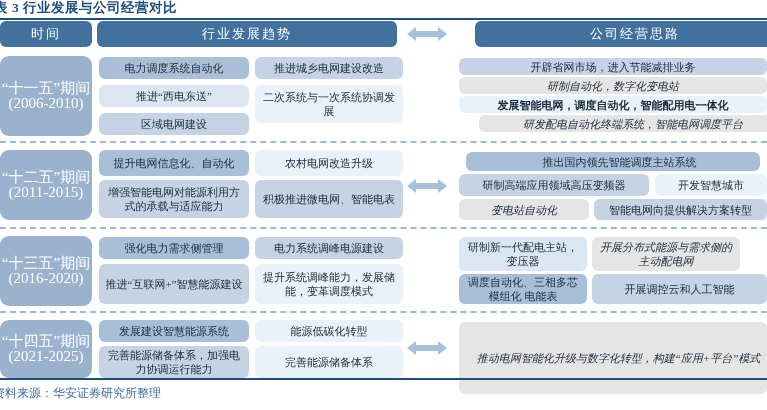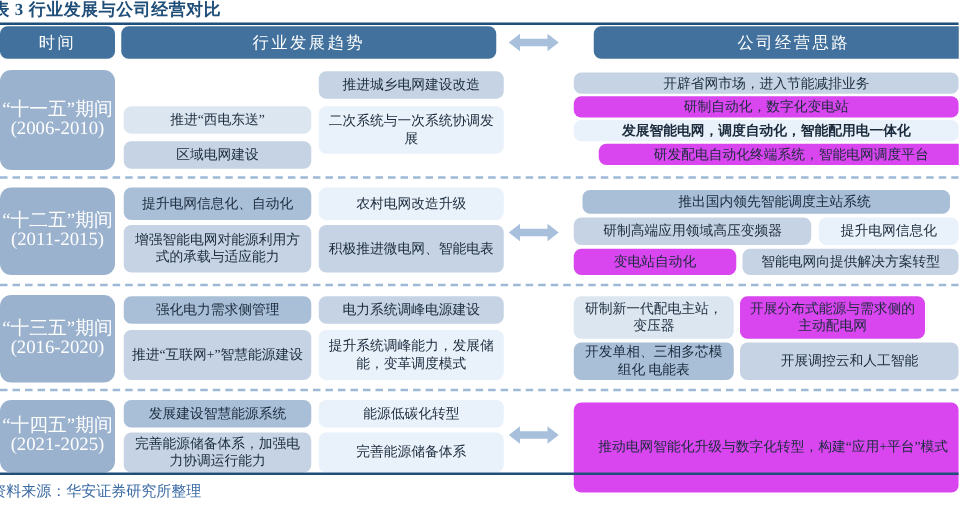--- a/index.html
+++ b/index.html
@@ -60,21 +60,21 @@
     display:flex;align-items:center;justify-content:center;
     text-align:center;box-sizing:border-box;
     font-size:11px;line-height:14px;
     padding:2px 5px;
     font-family:"Liberation Serif","DejaVu Serif",serif;
   }
   .t-mid   {background:#A9BFD8;color:#1b2b3c;}
   .t-light {background:#C5D3E4;color:#1b2b3c;}
   .t-pale  {background:#DCE6F1;color:#1b2b3c;}
   .t-vpale {background:#E9F1FA;color:#1b2b3c;}
-  .t-blue  {background:#d946ef;color:#1b2b3c;}
+  .t-blue  {background:#e5e5e5;color:#1b2b3c;font-style:italic;}
 
   
   .arrow{position:absolute;width:44px;height:22px;}
   .arrow svg{display:block;width:44px;height:22px;}
 </style>
 </head>
 <body>
 
 <div class="page">
 
@@ -94,20 +94,21 @@
   </div>
   <div class="hdr-corp">
     <div class="hdr-box">公司经营思路</div>
   </div>
 
   <div class="timepill" style="top:56px;height:80px;">
     <div class="l1">“十一五”期间</div>
     <div class="l2">(2006-2010)</div>
   </div>
 
+  <div class="box t-mid" style="left:99px;top:57px;width:150px;height:22px;">电力调度系统自动化</div>
   <div class="box t-pale" style="left:99px;top:85px;width:150px;height:22px;">推进“西电东送”</div>
   <div class="box t-light" style="left:99px;top:113px;width:150px;height:22px;">区域电网建设</div>
 
   <div class="box t-light" style="left:255px;top:57px;width:148px;height:22px;">推进城乡电网建设改造</div>
   <div class="box t-vpale" style="left:255px;top:85px;width:148px;height:38px;">二次系统与一次系统协调发展</div>
 
   <div class="box t-light" style="left:459px;top:58px;width:308px;height:17px;">开辟省网市场，进入节能减排业务</div>
   <div class="box t-blue" style="left:459px;top:77px;width:308px;height:17px;">研制自动化，数字化变电站</div>
   <div class="box t-vpale" style="left:459px;top:96px;width:308px;height:17px;font-weight:bold;">发展智能电网，调度自动化，智能配用电一体化</div>
   <div class="box t-blue" style="left:459px;top:115px;width:308px;height:17px;margin-left:20px;">研发配电自动化终端系统，智能电网调度平台</div>
@@ -126,40 +127,40 @@
   <div class="box t-light" style="left:255px;top:180px;width:148px;height:38px;">积极推进微电网、智能电表</div>
 
   <div class="arrow" style="left:405px;top:175px;">
     <svg viewBox="0 0 44 22">
         <path d="M2 11 L11 4 L11 8 L33 8 L33 4 L42 11 L33 18 L33 14 L11 14 L11 18 Z" fill="#A8C0DC"></path>
       </svg>
   </div>
 
   <div class="box t-mid" style="left:466px;top:152px;width:294px;height:19px;padding-left:18px;">推出国内领先智能调度主站系统</div>
   <div class="box t-light" style="left:459px;top:174px;width:190px;height:22px;">研制高端应用领域高压变频器</div>
-  <div class="box t-vpale" style="left:655px;top:174px;width:112px;height:22px;">提升电网信息化</div>
+  <div class="box t-vpale" style="left:655px;top:174px;width:112px;height:22px;">开发智慧城市</div>
   <div class="box t-blue" style="left:459px;top:199px;width:130px;height:21px;">变电站自动化</div>
   <div class="box t-light" style="left:594px;top:199px;width:173px;height:21px;">智能电网向提供解决方案转型</div>
 
   <div class="rowsep" style="top:227px;"></div>
 
   <div class="timepill" style="top:236px;height:70px;">
     <div class="l1">“十三五”期间</div>
     <div class="l2">(2016-2020)</div>
   </div>
 
   <div class="box t-mid" style="left:99px;top:237px;width:150px;height:22px;">强化电力需求侧管理</div>
   <div class="box t-light" style="left:99px;top:264px;width:150px;height:40px;">推进“互联网+”智慧能源建设</div>
 
   <div class="box t-light" style="left:255px;top:237px;width:148px;height:22px;">电力系统调峰电源建设</div>
   <div class="box t-vpale" style="left:255px;top:264px;width:148px;height:40px;">提升系统调峰能力，发展储能，变革调度模式</div>
 
   <div class="box t-pale" style="left:459px;top:237px;width:128px;height:34px;">研制新一代配电主站，变压器</div>
   <div class="box t-blue" style="left:592px;top:237px;width:148px;height:34px;">开展分布式能源与需求侧的主动配电网</div>
-  <div class="box t-mid" style="left:459px;top:274px;width:128px;height:30px;">开发单相、三相多芯模组化 电能表</div>
+  <div class="box t-mid" style="left:459px;top:274px;width:128px;height:30px;">调度自动化、三相多芯模组化 电能表</div>
   <div class="box t-light" style="left:592px;top:274px;width:175px;height:30px;">开展调控云和人工智能</div>
 
   <div class="rowsep" style="top:311px;"></div>
 
   <div class="timepill" style="top:320px;height:58px;">
     <div class="l1">“十四五”期间</div>
     <div class="l2">(2021-2025)</div>
   </div>
 
   <div class="box t-mid" style="left:99px;top:320px;width:150px;height:22px;">发展建设智慧能源系统</div>

